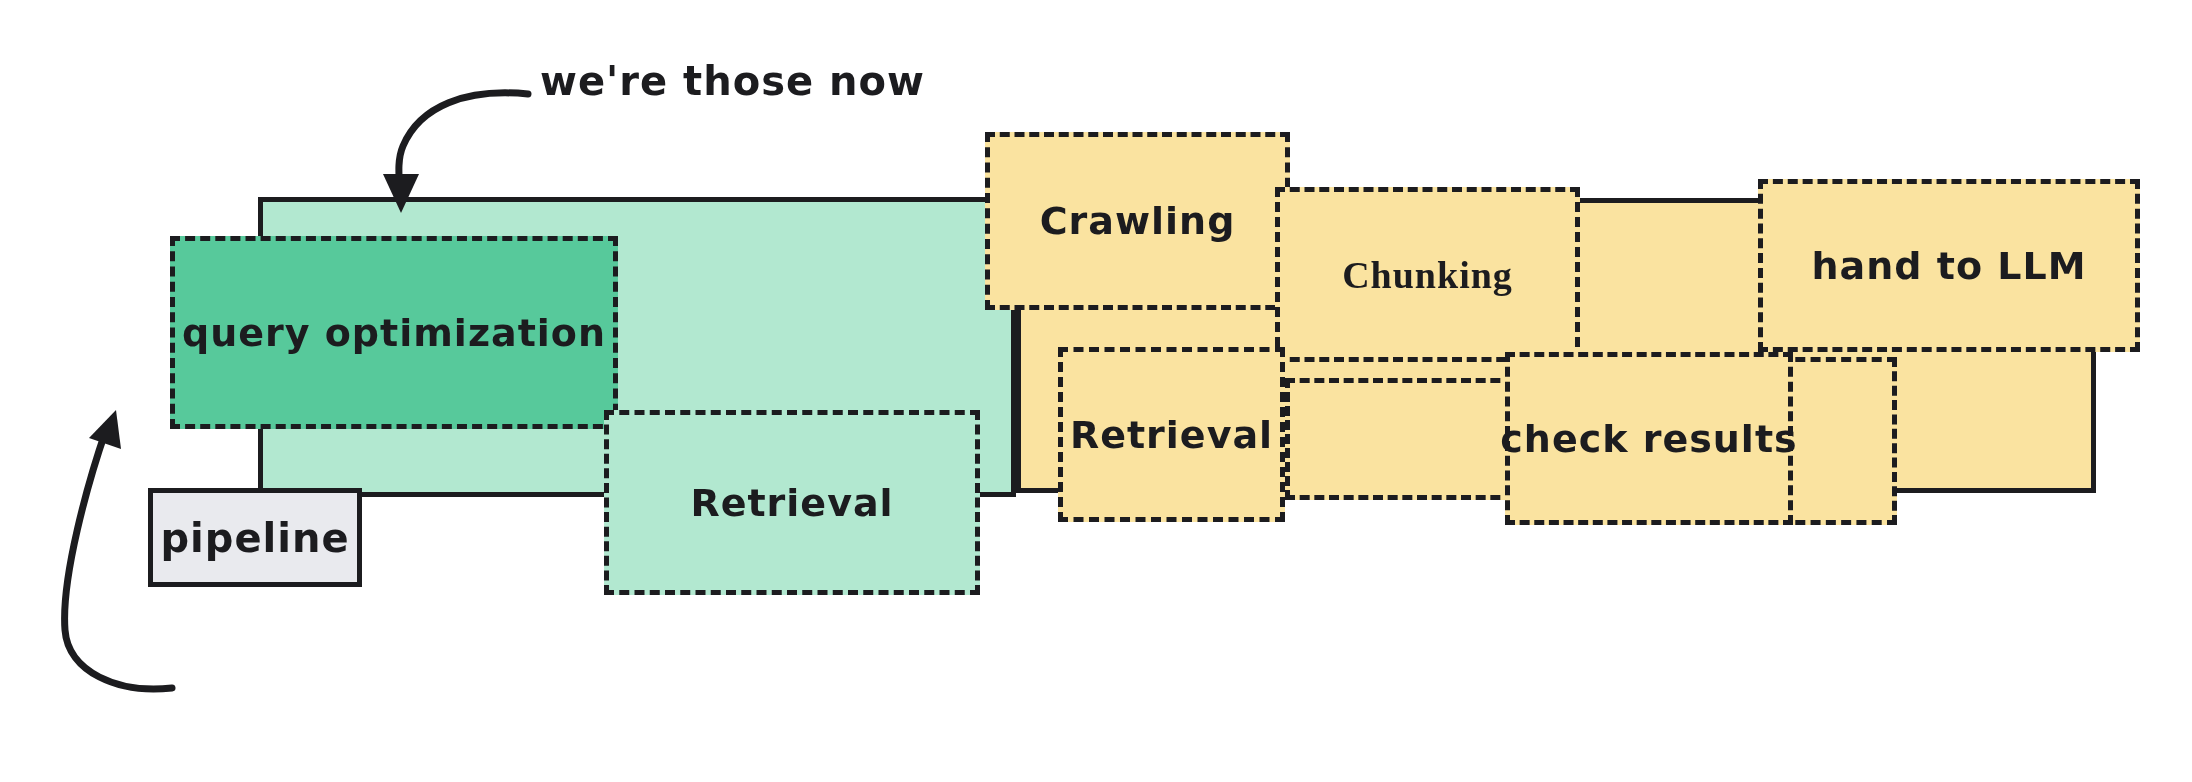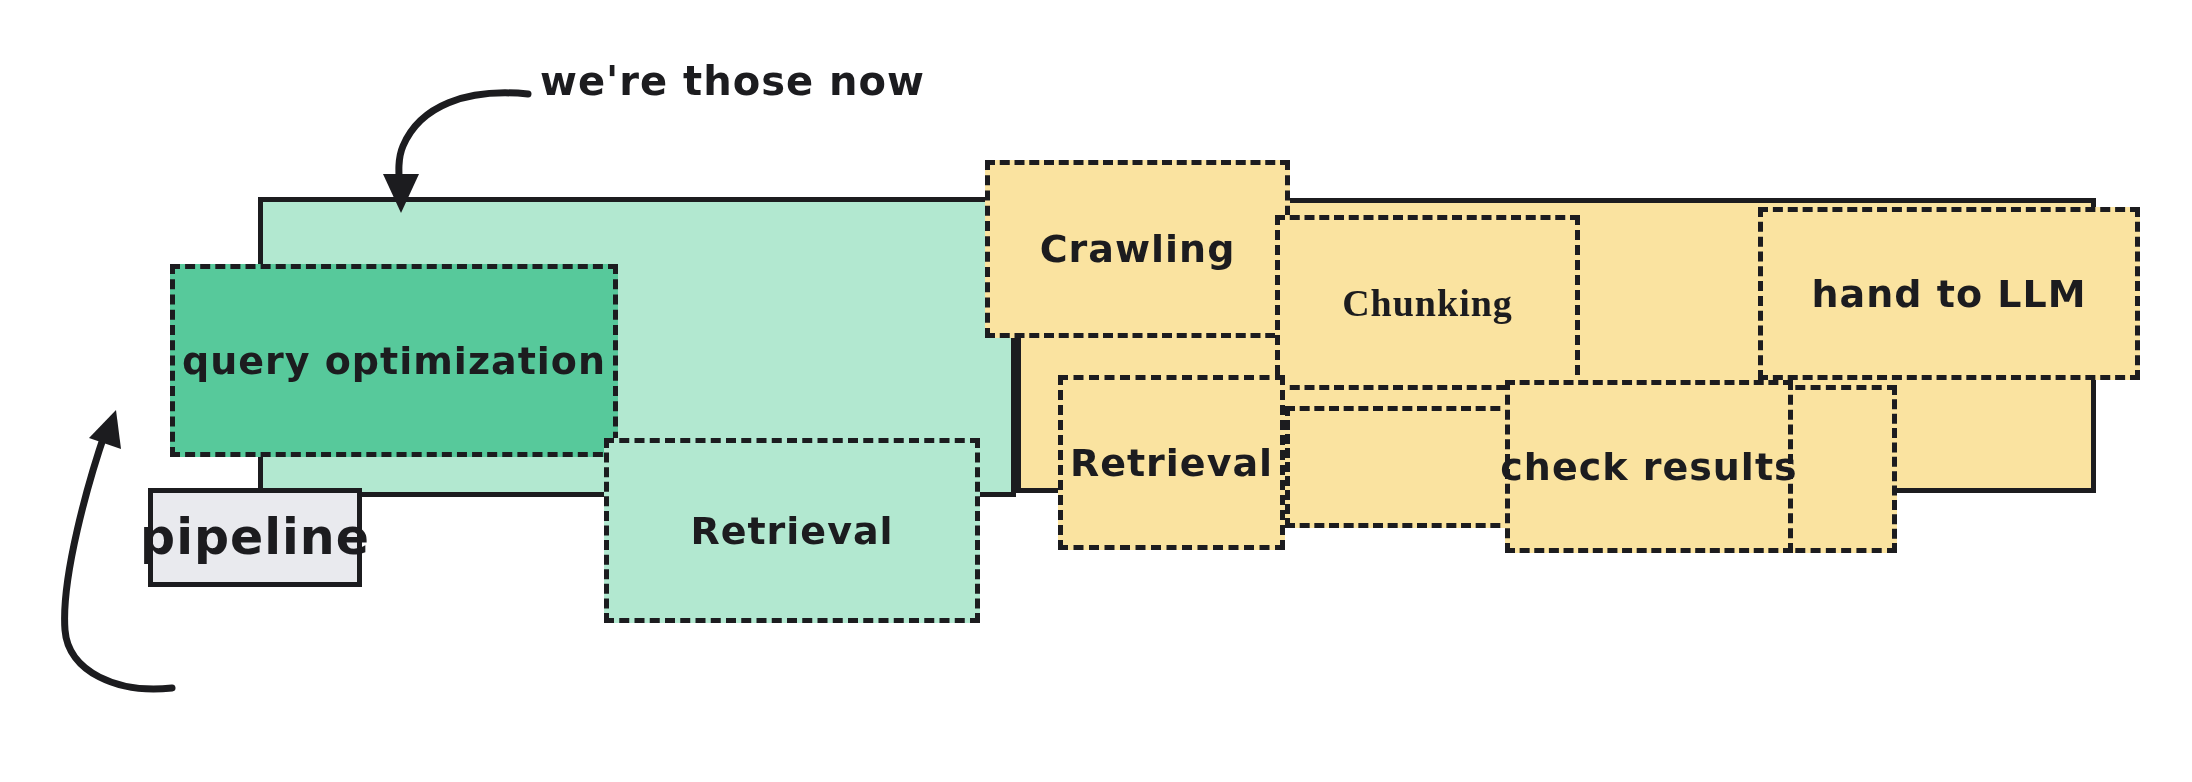--- a/index.html
+++ b/index.html
@@ -14,21 +14,21 @@
     background: var(--background, #ffffff);
     font-family: "DejaVu Sans", sans-serif;
     color: var(--ink, #1c1c1f);
     overflow: hidden;
   }
   .box {
     position: absolute;
     box-sizing: border-box;
   }
   .solid { border: 5px solid var(--ink, #1c1c1f); }
-  .dashed { border: 5px dashed var(--ink, #1c1c1f); margin-top: 28px; }
+  .dashed { border: 5px dashed var(--ink, #1c1c1f); }
 
   .label {
     position: absolute;
     inset: 0;
     display: flex;
     align-items: center;
     justify-content: center;
     font-size: 38px;
     font-weight: 600;
     letter-spacing: 1px;
@@ -47,21 +47,21 @@
   .query-optimization { left: 170px;  top: 236px; width: 448px; height: 193px; background: var(--green, #57c99b);  z-index: 4; }
   .discovery          { left: 604px;  top: 410px; width: 376px; height: 185px; background: var(--mint, #b2e8d0);   z-index: 4; }
   .crawling           { left: 985px;  top: 132px; width: 305px; height: 178px; background: var(--yellow, #fae3a0); z-index: 3; }
   .chunking           { left: 1275px; top: 187px; width: 305px; height: 175px; background: var(--yellow, #fae3a0); z-index: 3; font-family: Liberation Serif, serif; }
   .hand-to-llm        { left: 1758px; top: 179px; width: 382px; height: 173px; background: var(--yellow, #fae3a0); z-index: 3; }
   .retrieval          { left: 1058px; top: 347px; width: 227px; height: 175px; background: var(--yellow, #fae3a0); z-index: 3; }
   .check-results      { left: 1505px; top: 352px; width: 288px; height: 173px; background: var(--yellow, #fae3a0); z-index: 3; }
 
   
   .pipeline-tag { left: 148px; top: 488px; width: 214px; height: 99px; background: var(--gray, #e9eaee); z-index: 5; }
-  .pipeline-tag .label { font-size: 49px; }
+  .pipeline-tag .label { font-size: 40px; }
 
   
   .annotation {
     position: absolute;
     z-index: 7;
     font-size: 40px;
     font-weight: 600;
     letter-spacing: 1px;
     white-space: nowrap;
   }

